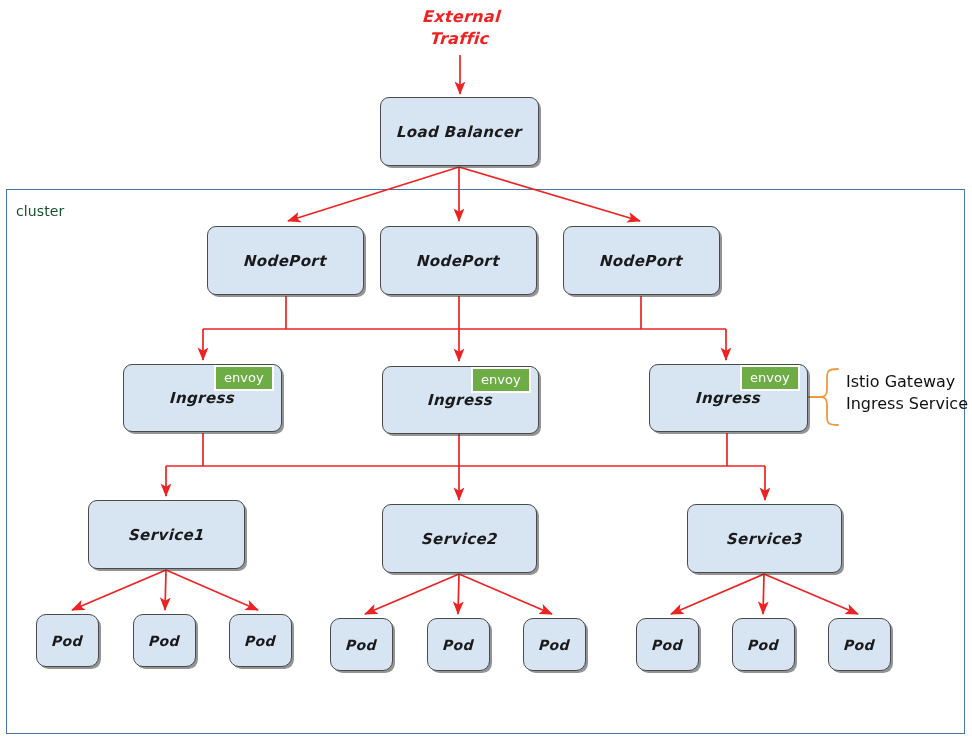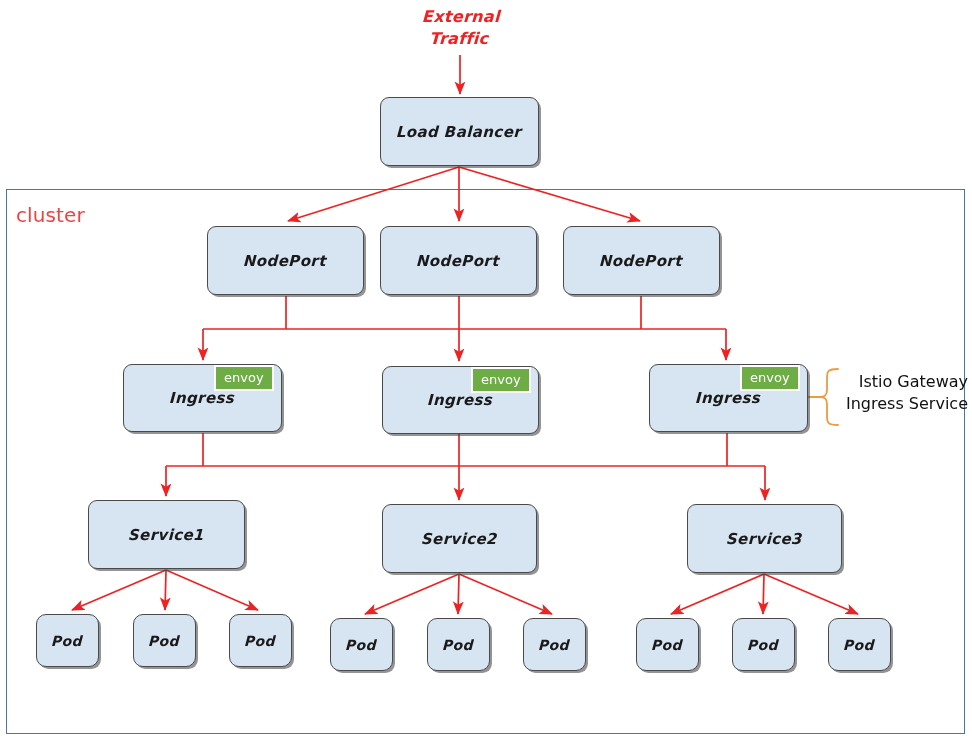--- a/index.html
+++ b/index.html
@@ -32,22 +32,22 @@
   
   .cluster-box {
     position: absolute;
     border: 1px solid #4876a8;
     background: transparent;
     z-index: 1;
   }
   .cluster-label {
     position: absolute;
     font-family: "DejaVu Sans", sans-serif;
-    font-size: 20px;
-    color: #ef4444;
+    font-size: 14px;
+    color: #14532d;
     letter-spacing: 0.1px;
     white-space: nowrap;
     z-index: 3;
   }
 
   
   .node {
     position: absolute;
     background: #d7e4f2;
     border: 1.6px solid #4a4a4a;
@@ -91,21 +91,20 @@
 
   
   .istio-note {
     position: absolute;
     font-family: "DejaVu Sans", sans-serif;
     font-size: 16px;
     color: #111111;
     line-height: 1.35;
     white-space: nowrap;
     z-index: 4;
-    text-align: right;
   }
 
   
   .ext-traffic {
     position: absolute;
     font-family: "DejaVu Sans", sans-serif;
     font-style: italic;
     font-weight: 600;
     font-size: 16px;
     color: #ee2222;

